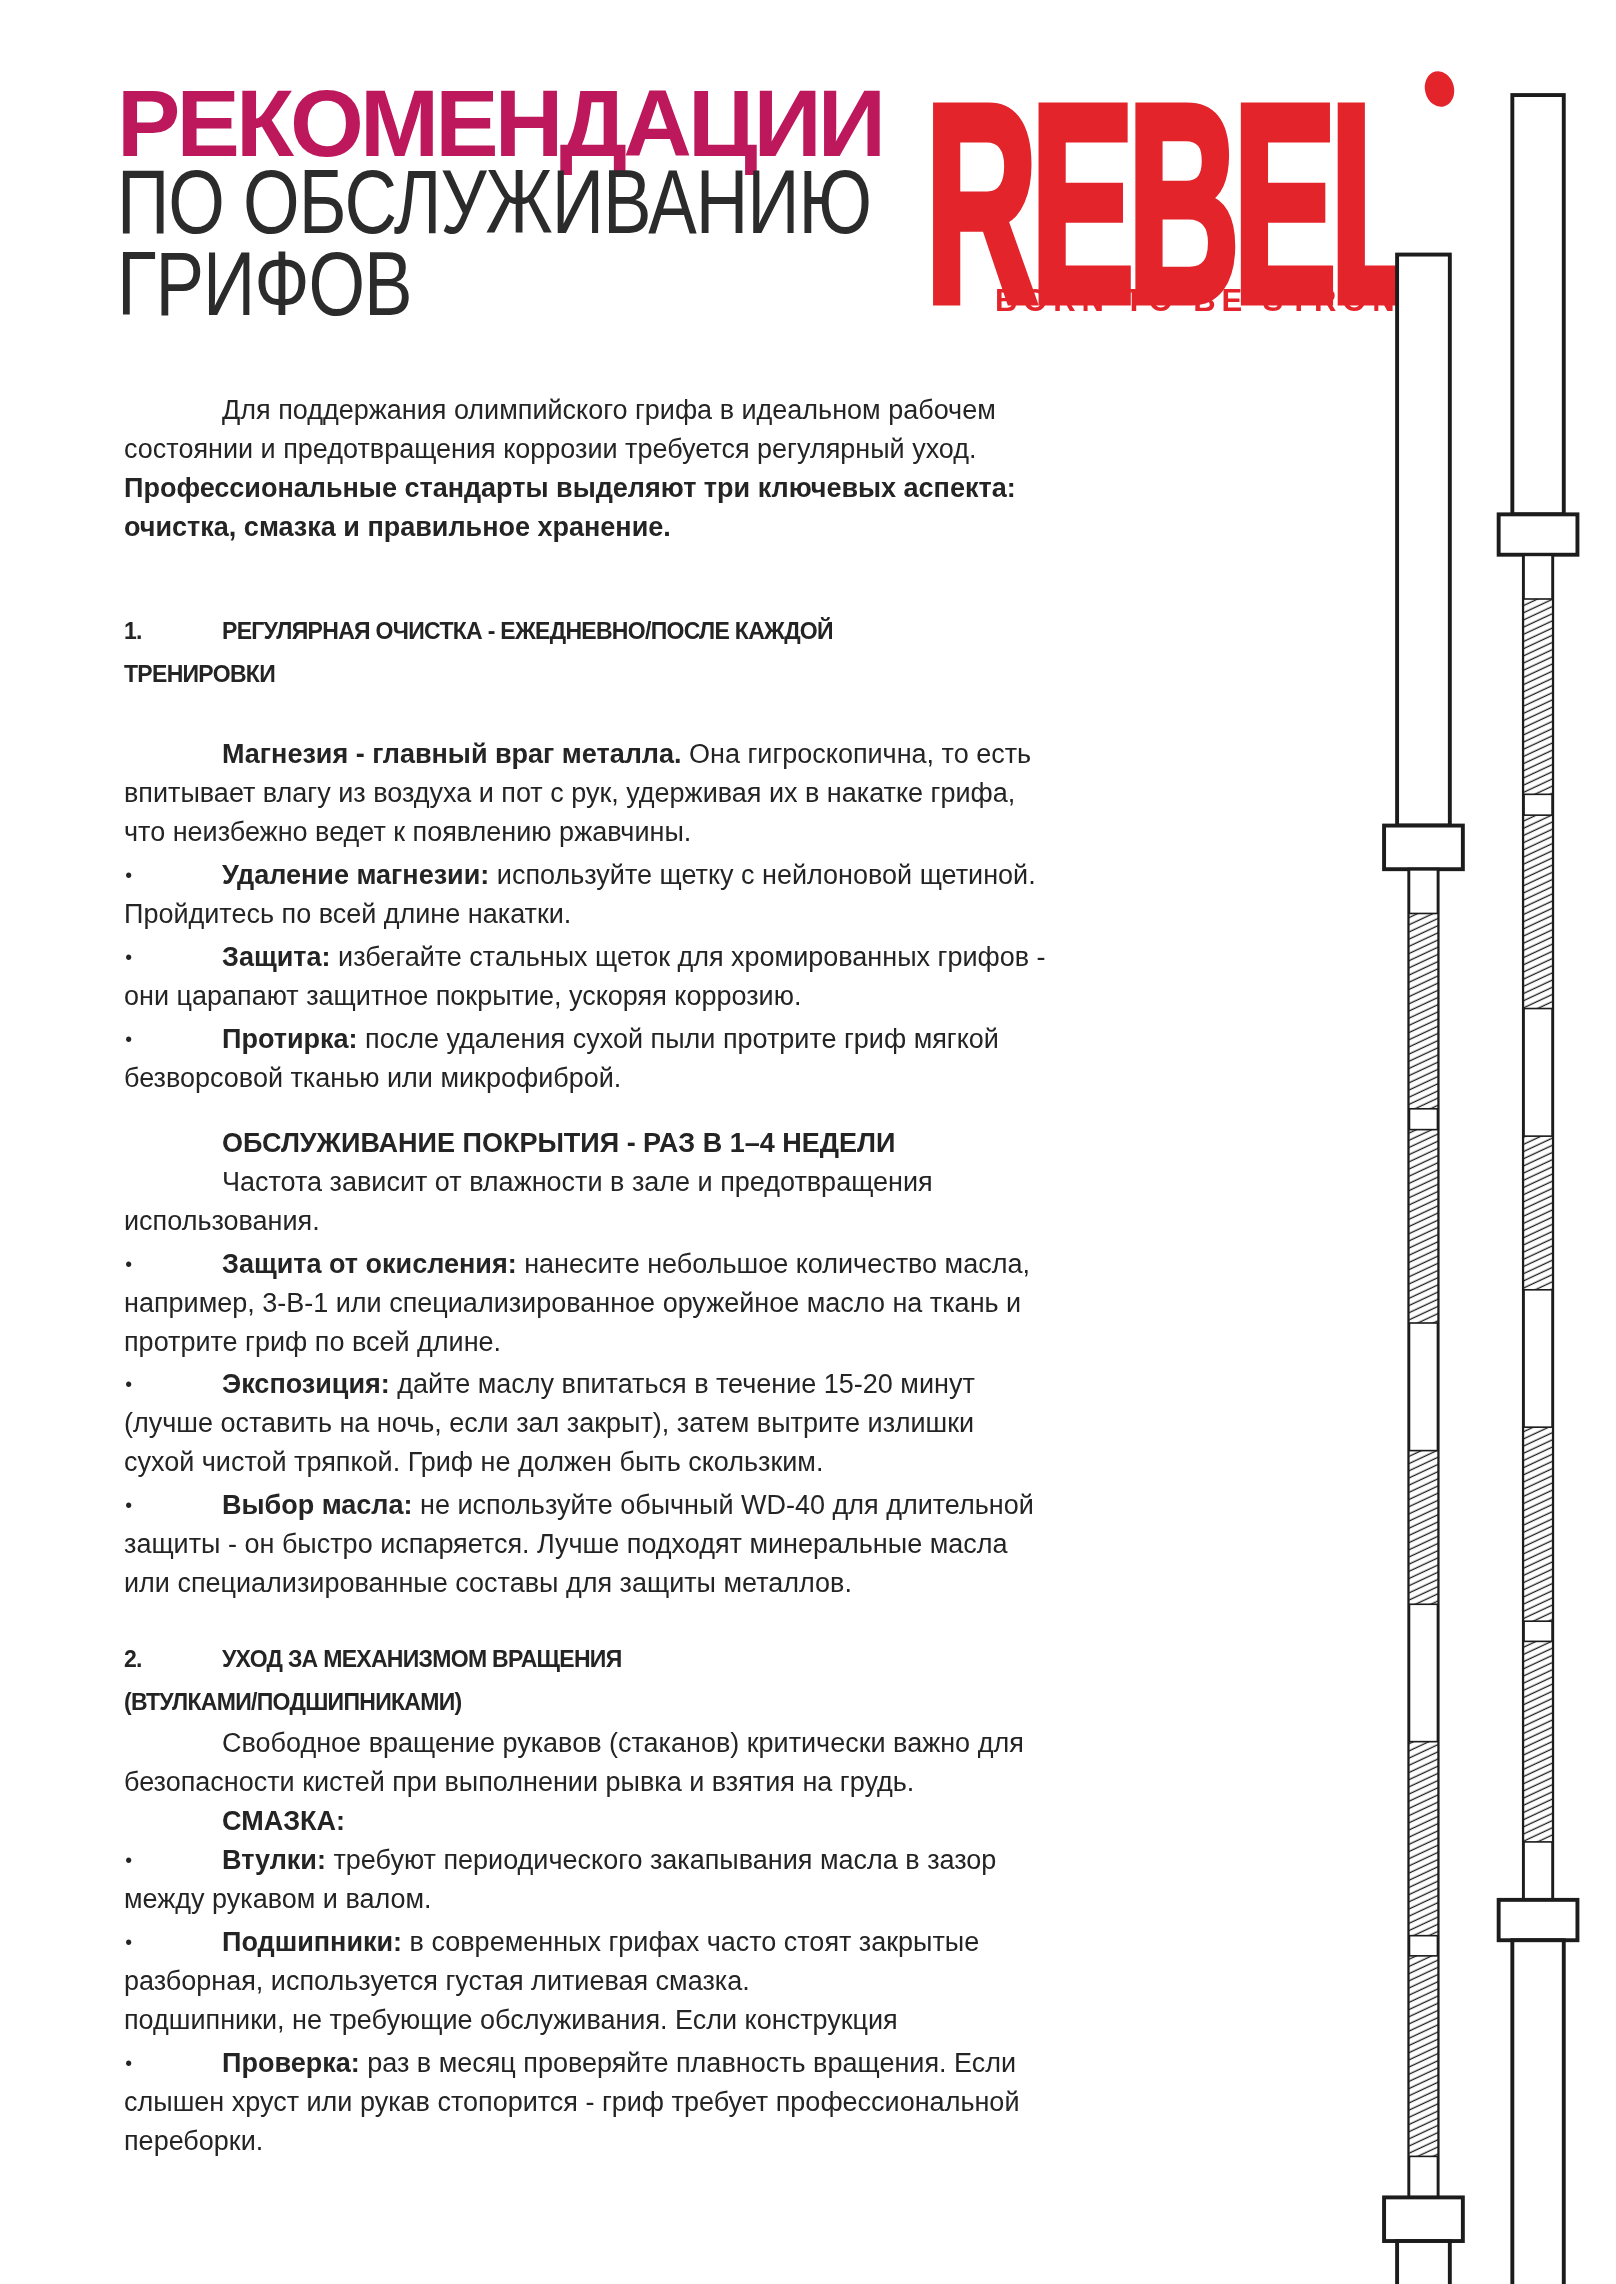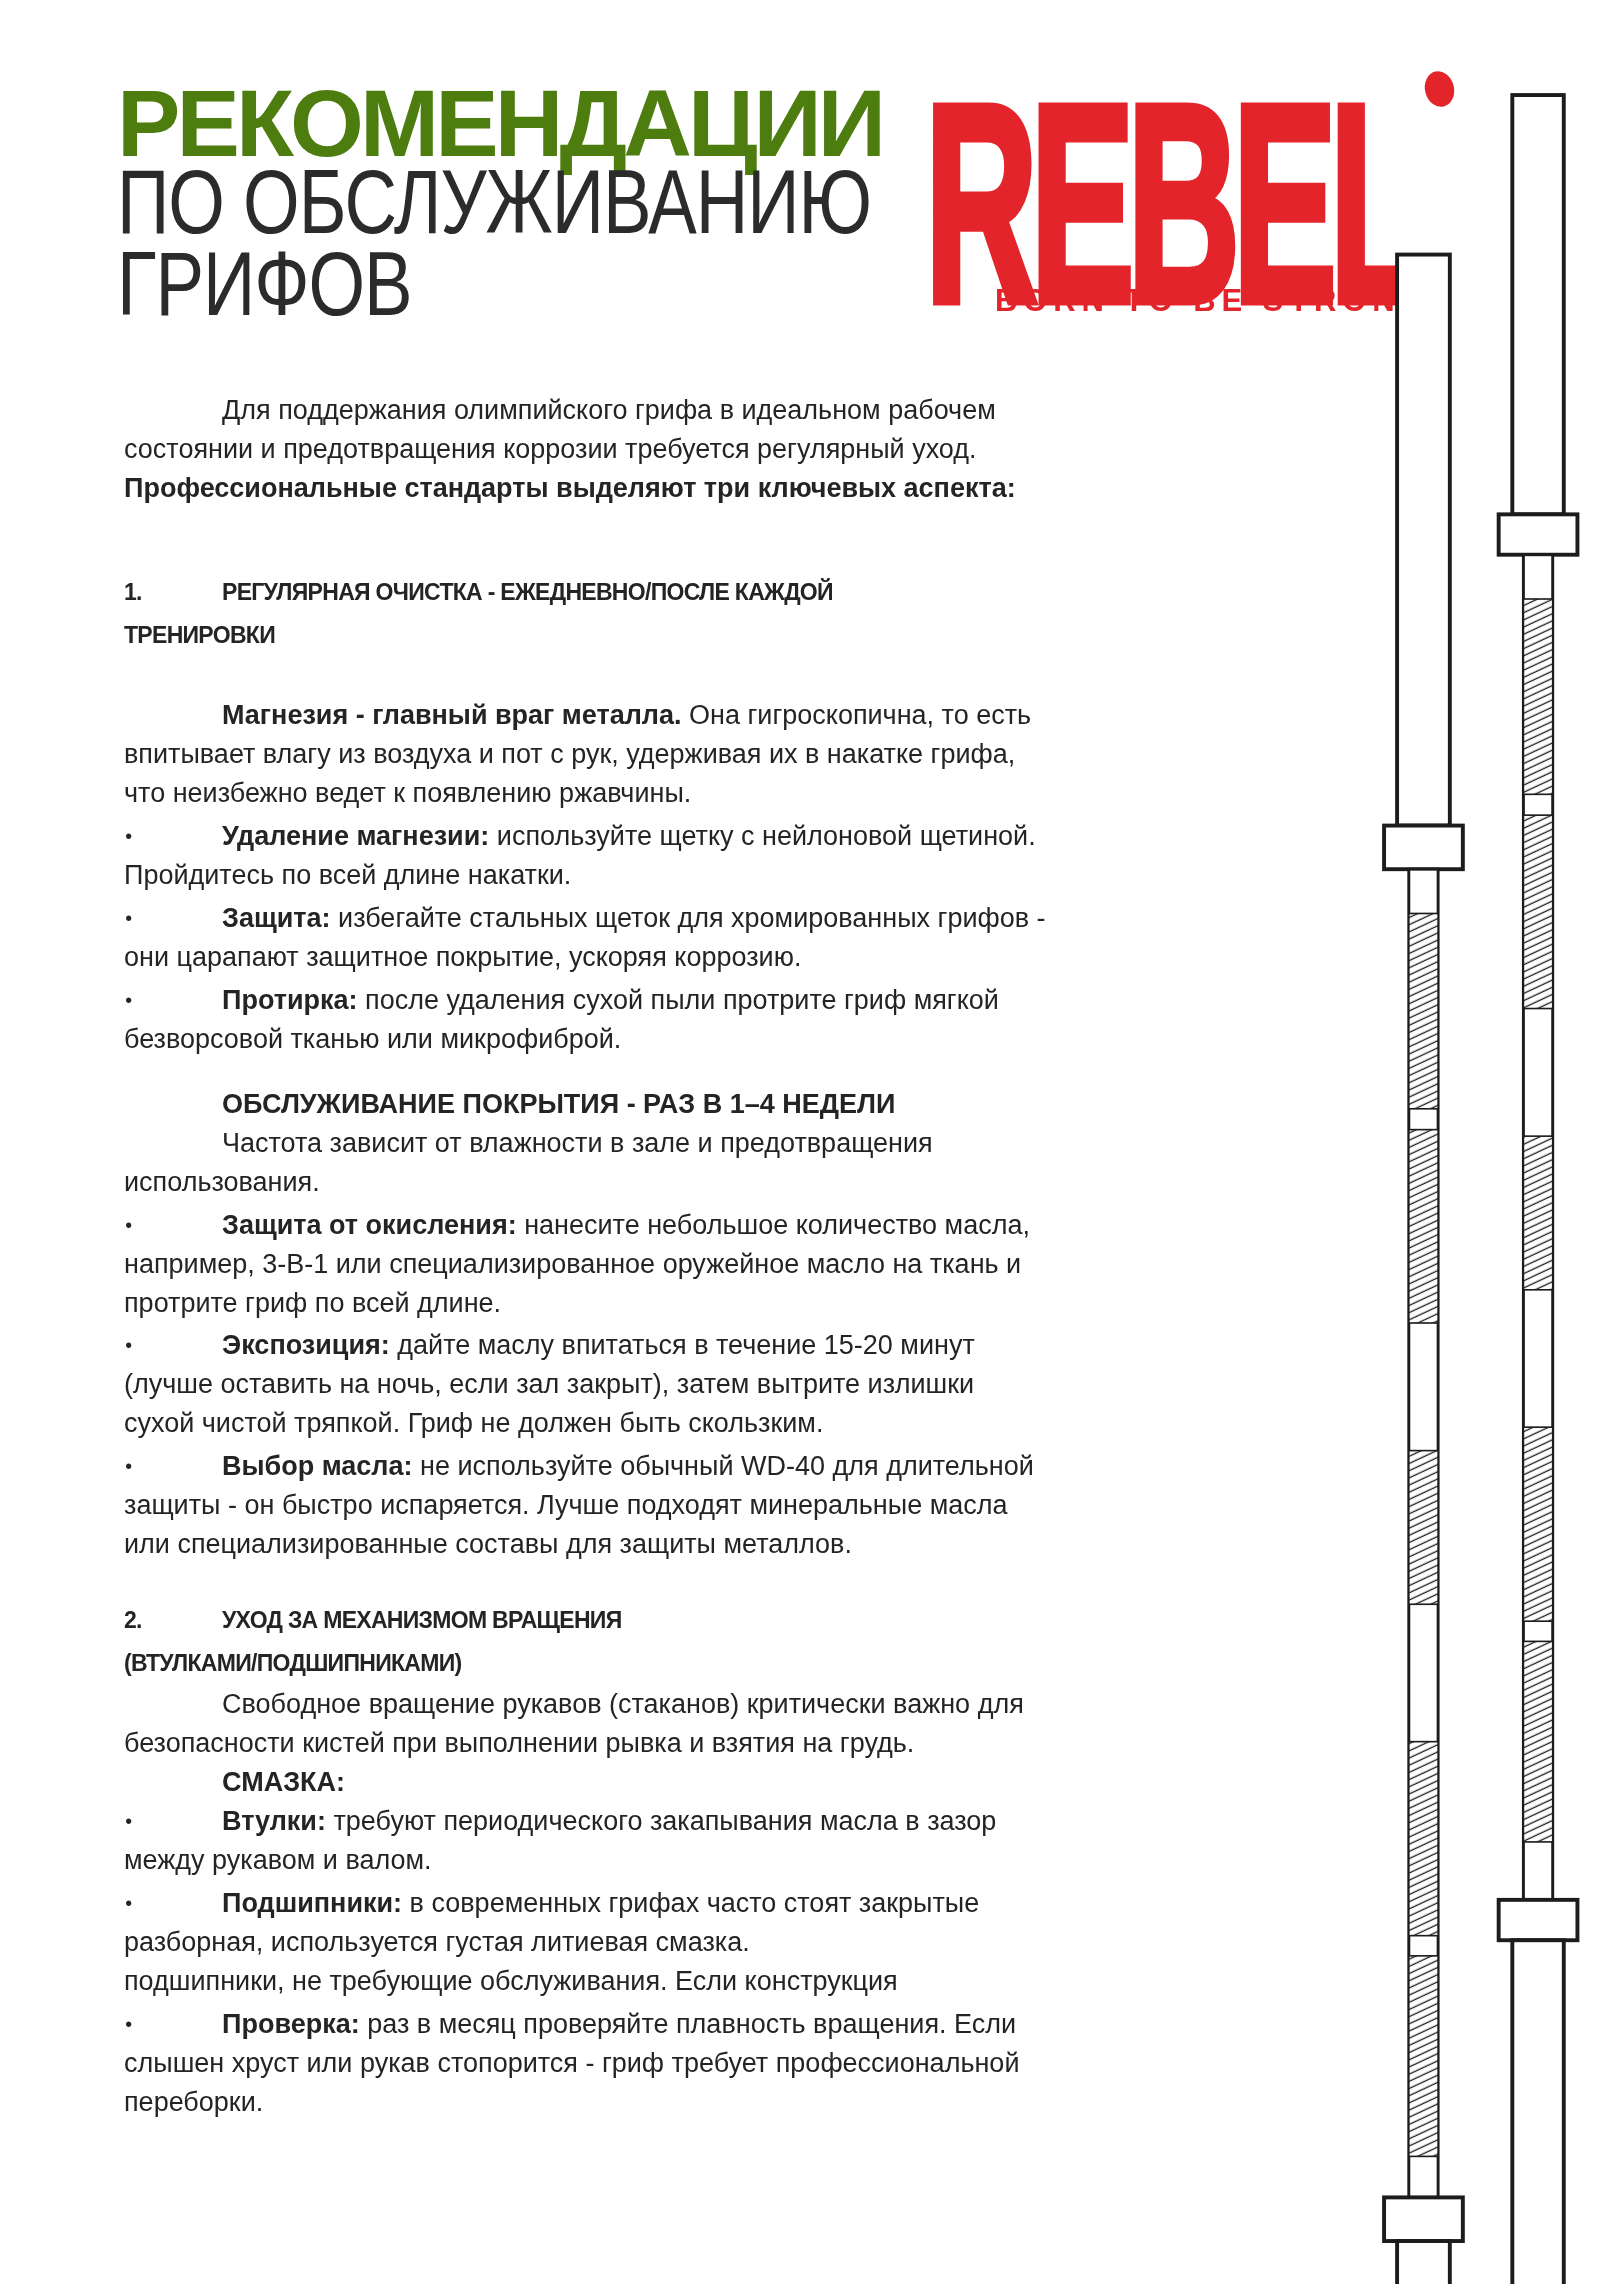--- a/index.html
+++ b/index.html
@@ -6,21 +6,21 @@
   .page{
     position:relative;
     width:1616px;height:2284px;
     background:#ffffff;
     overflow:hidden;
     font-family:"Liberation Sans", sans-serif;
     color:#242424;
   }
   
   .title-line{position:absolute;left:117px;line-height:1;white-space:nowrap;}
-  .doc-title{top:76px;font-size:95px;font-weight:800;letter-spacing:-3.9px;color:#4d7c0f;}
+  .doc-title{top:76px;font-size:95px;font-weight:800;letter-spacing:-3.9px;color:#be185d;}
   .doc-sub1{top:156px;font-size:91px;font-weight:400;letter-spacing:-1.3px;transform:scaleX(.80);transform-origin:left top;color:#2b2b2b;}
   .doc-sub2{top:238px;font-size:91px;font-weight:400;letter-spacing:-1.3px;transform:scaleX(.80);transform-origin:left top;color:#2b2b2b;}
   
   .logo{position:absolute;left:925px;top:62px;width:514px;height:260px;}
   .logo-brand{
     position:absolute;left:0;top:0;
     font-size:195px;line-height:1;font-weight:700;letter-spacing:-9px;
     transform:scale(.80,1.45);transform-origin:left top;
     -webkit-text-stroke:5.9px currentColor;
     white-space:nowrap;
@@ -56,20 +56,21 @@
   <div class="logo">
     <div class="logo-brand" style="color: rgb(227, 36, 43);">REBEL</div>
     <div class="logo-dot" style="background: rgb(227, 36, 43);"></div>
     <div class="logo-tagline" style="color: rgb(227, 36, 43);">BORN TO BE STRONG</div>
   </div>
 
   <div class="text-col">
       <div class="line b-line ind"><span>Для поддержания олимпийского грифа в идеальном рабочем</span></div>
       <div class="line b-line"><span>состоянии и предотвращения коррозии требуется регулярный уход.</span></div>
       <div class="line b-line"><span class="bold">Профессиональные стандарты выделяют три ключевых аспекта:</span></div>
+      <div class="line b-line"><span class="bold">очистка, смазка и правильное хранение.</span></div>
       <div class="gap" style="height: 63px;"></div>
       <div class="line h-line"><span class="num">1.</span><span class="bold">РЕГУЛЯРНАЯ ОЧИСТКА - ЕЖЕДНЕВНО/ПОСЛЕ КАЖДОЙ</span></div>
       <div class="line h-line"><span class="bold">ТРЕНИРОВКИ</span></div>
       <div class="gap" style="height: 39px;"></div>
       <div class="line b-line ind"><span class="bold">Магнезия - главный враг металла.</span><span> Она гигроскопична, то есть</span></div>
       <div class="line b-line"><span>впитывает влагу из воздуха и пот с рук, удерживая их в накатке грифа,</span></div>
       <div class="line b-line"><span>что неизбежно ведет к появлению ржавчины.</span></div>
       <div class="gap" style="height: 3.9px;"></div>
       <div class="line b-line bullet"><span class="dot">•</span><span class="bold">Удаление магнезии:</span><span> используйте щетку с нейлоновой щетиной.</span></div>
       <div class="line b-line"><span>Пройдитесь по всей длине накатки.</span></div>

